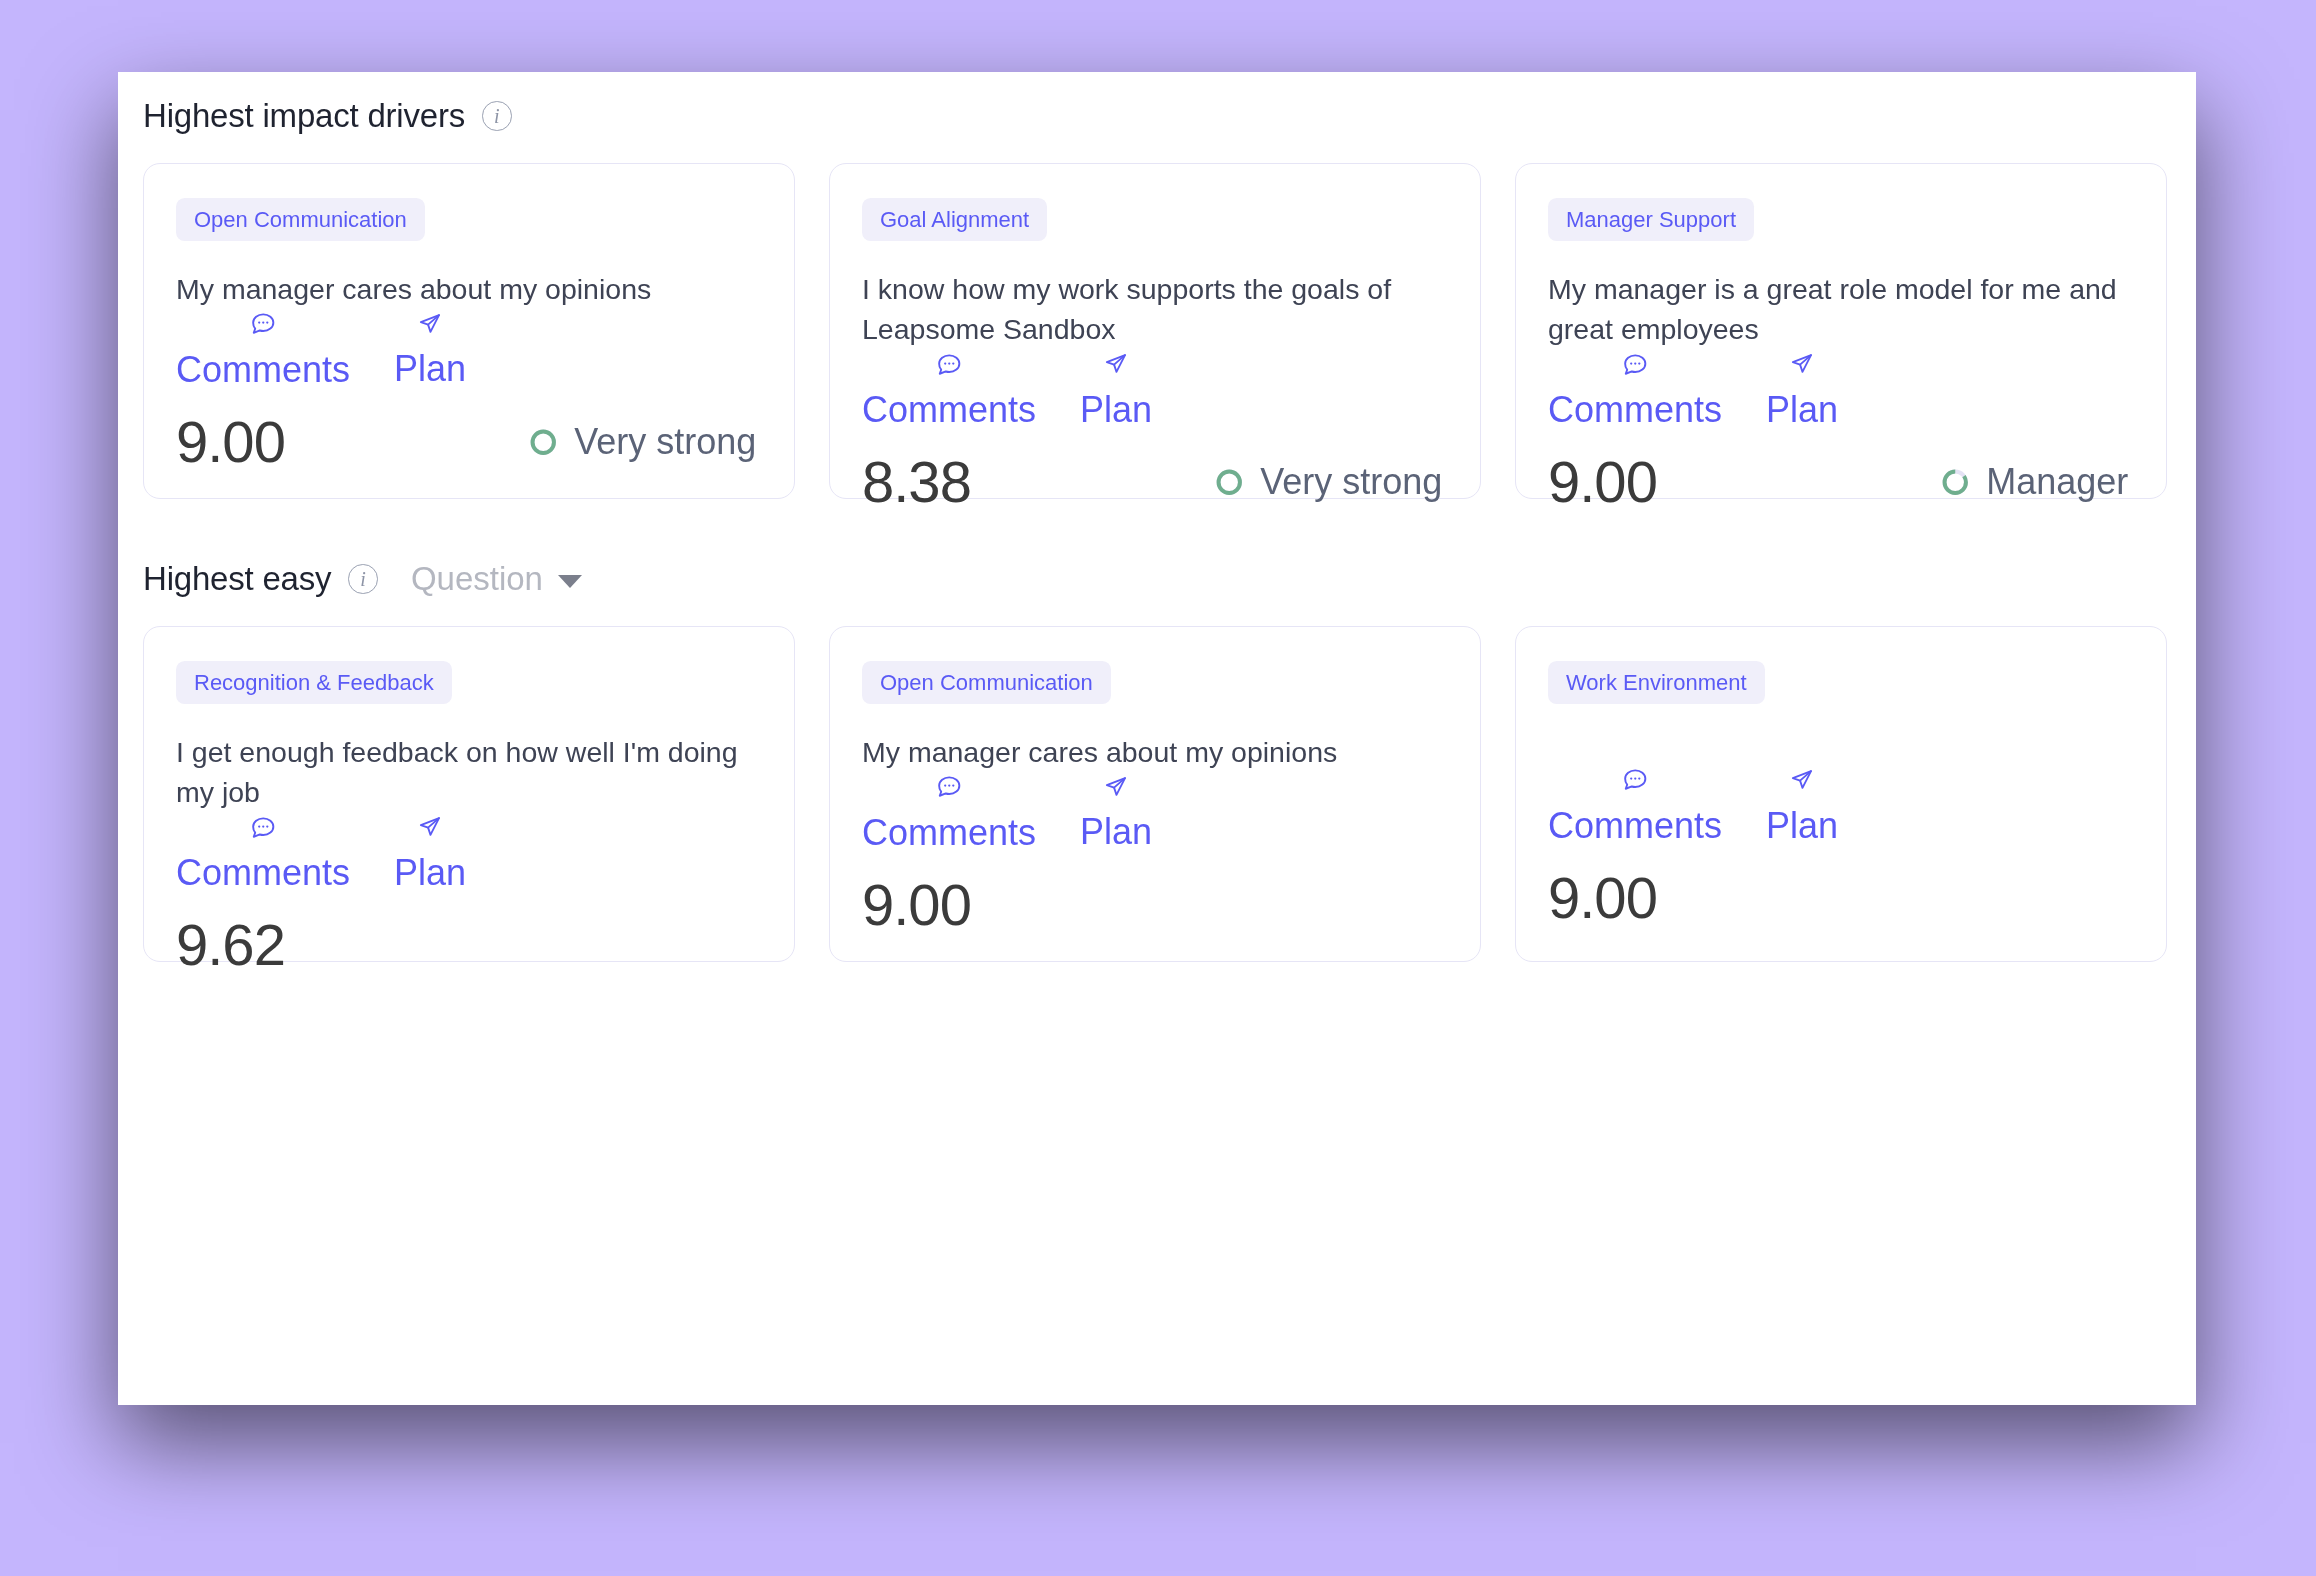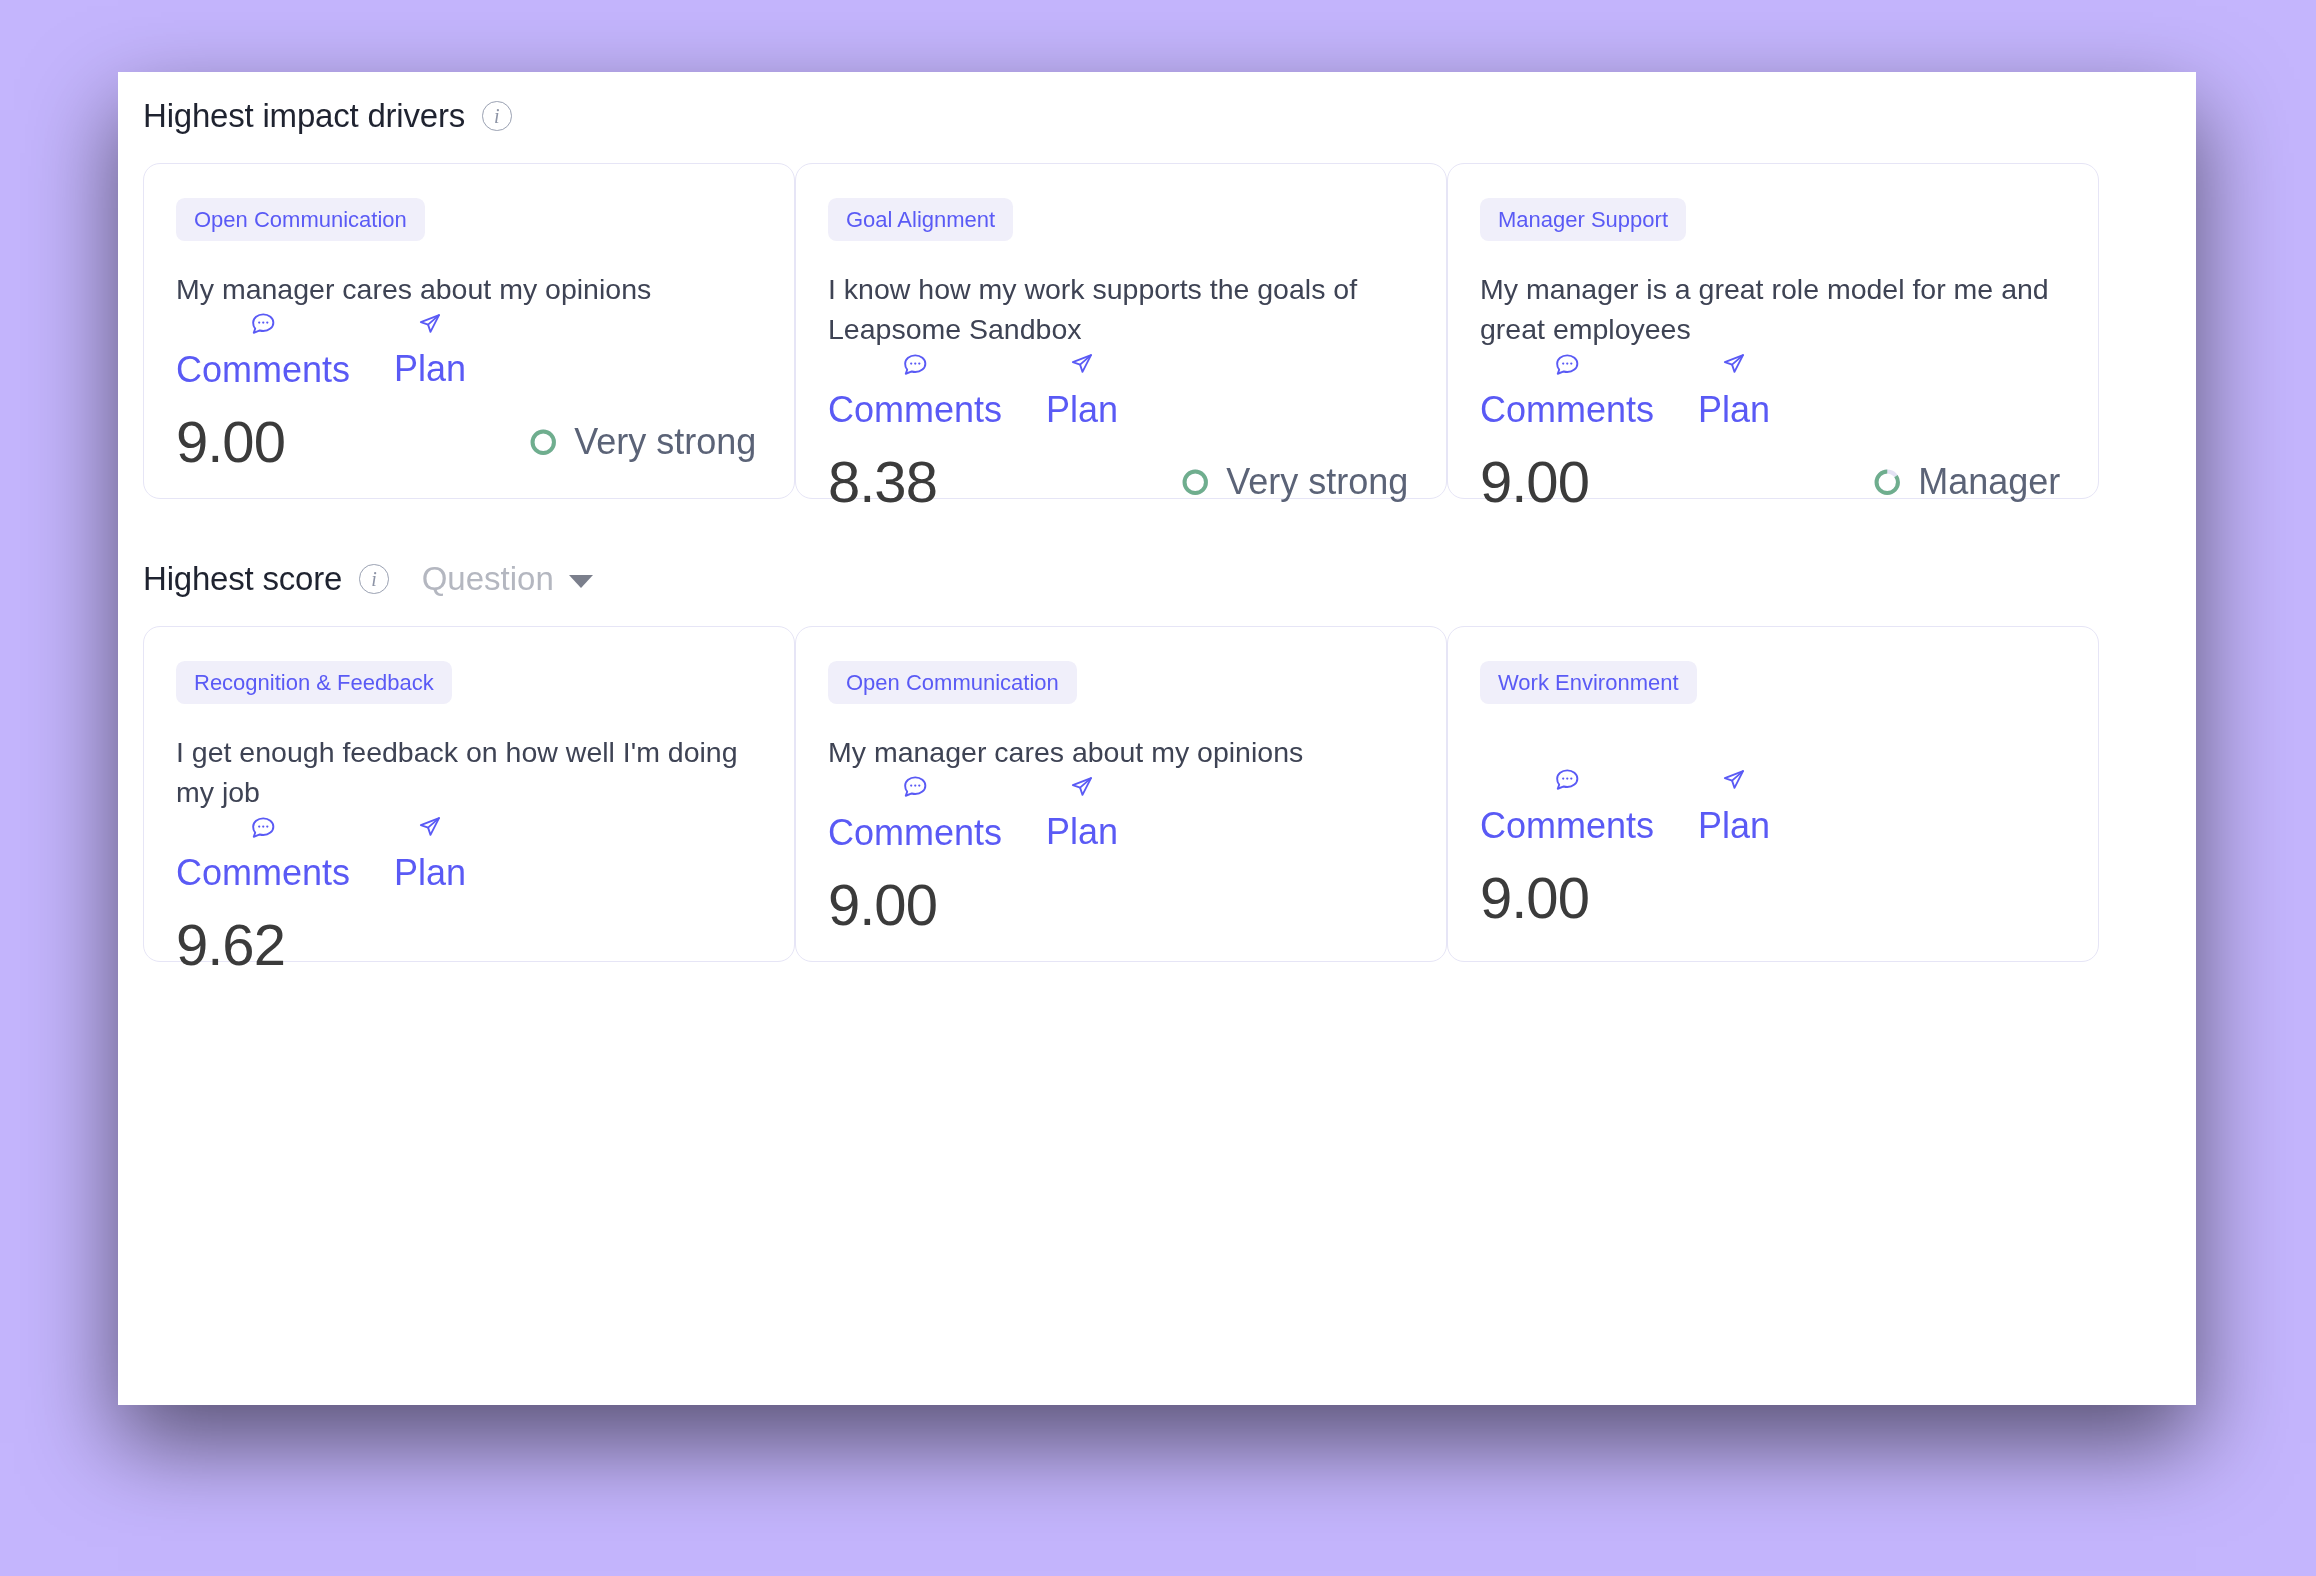--- a/index.html
+++ b/index.html
@@ -75,20 +75,21 @@
     border-left: 12.4px solid transparent;
     border-right: 12.4px solid transparent;
     border-top: 13.3px solid #7b7f8c;
     margin-top: 4.8px;
   }
 
   
   .grid {
     display: grid;
     grid-template-columns: repeat(3, 652px);
+    gap: 34px;
   }
 
   .card {
     border: 1.9px solid #e6e5f6;
     border-radius: 17px;
     background: #ffffff;
     padding: 34px 32px 34px 32px;
     display: flex;
     flex-direction: column;
   }
@@ -280,21 +281,21 @@
               <circle cx="18" cy="18" r="13.5" fill="none" stroke="#6fae8e" stroke-width="5" stroke-dasharray="72 84.8" stroke-dashoffset="-12.8" transform="rotate(-90 18 18)" stroke-linecap="butt"></circle>
             </svg>
             <span class="txt">Manager</span>
           </span>
         </div>
       </div>
     </div>
 
     <div style="position:absolute; left:25px; top:488px;">
       <div class="section-head">
-        <span class="section-title">Highest score</span>
+        <span class="section-title">Highest easy</span>
         <span class="info-icon">i</span>
         <span class="filter-chip">
           <span class="label">Question</span>
           <span class="caret"></span>
         </span>
       </div>
     </div>
 
     <div class="grid" style="position:absolute; left:25px; top:554px;">
 

